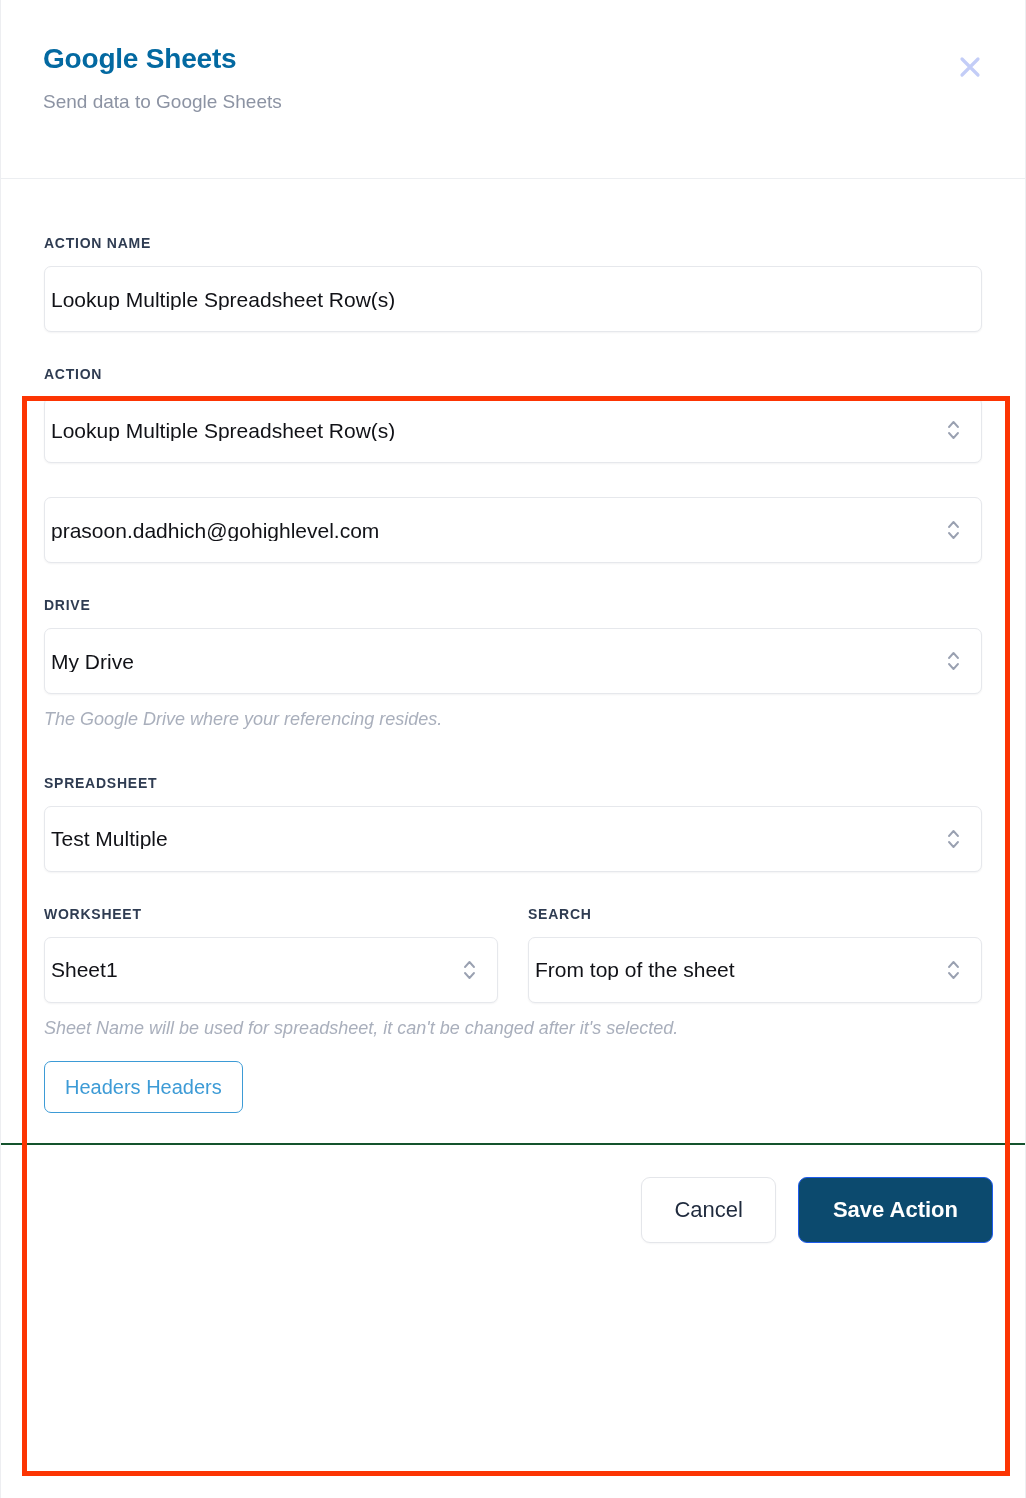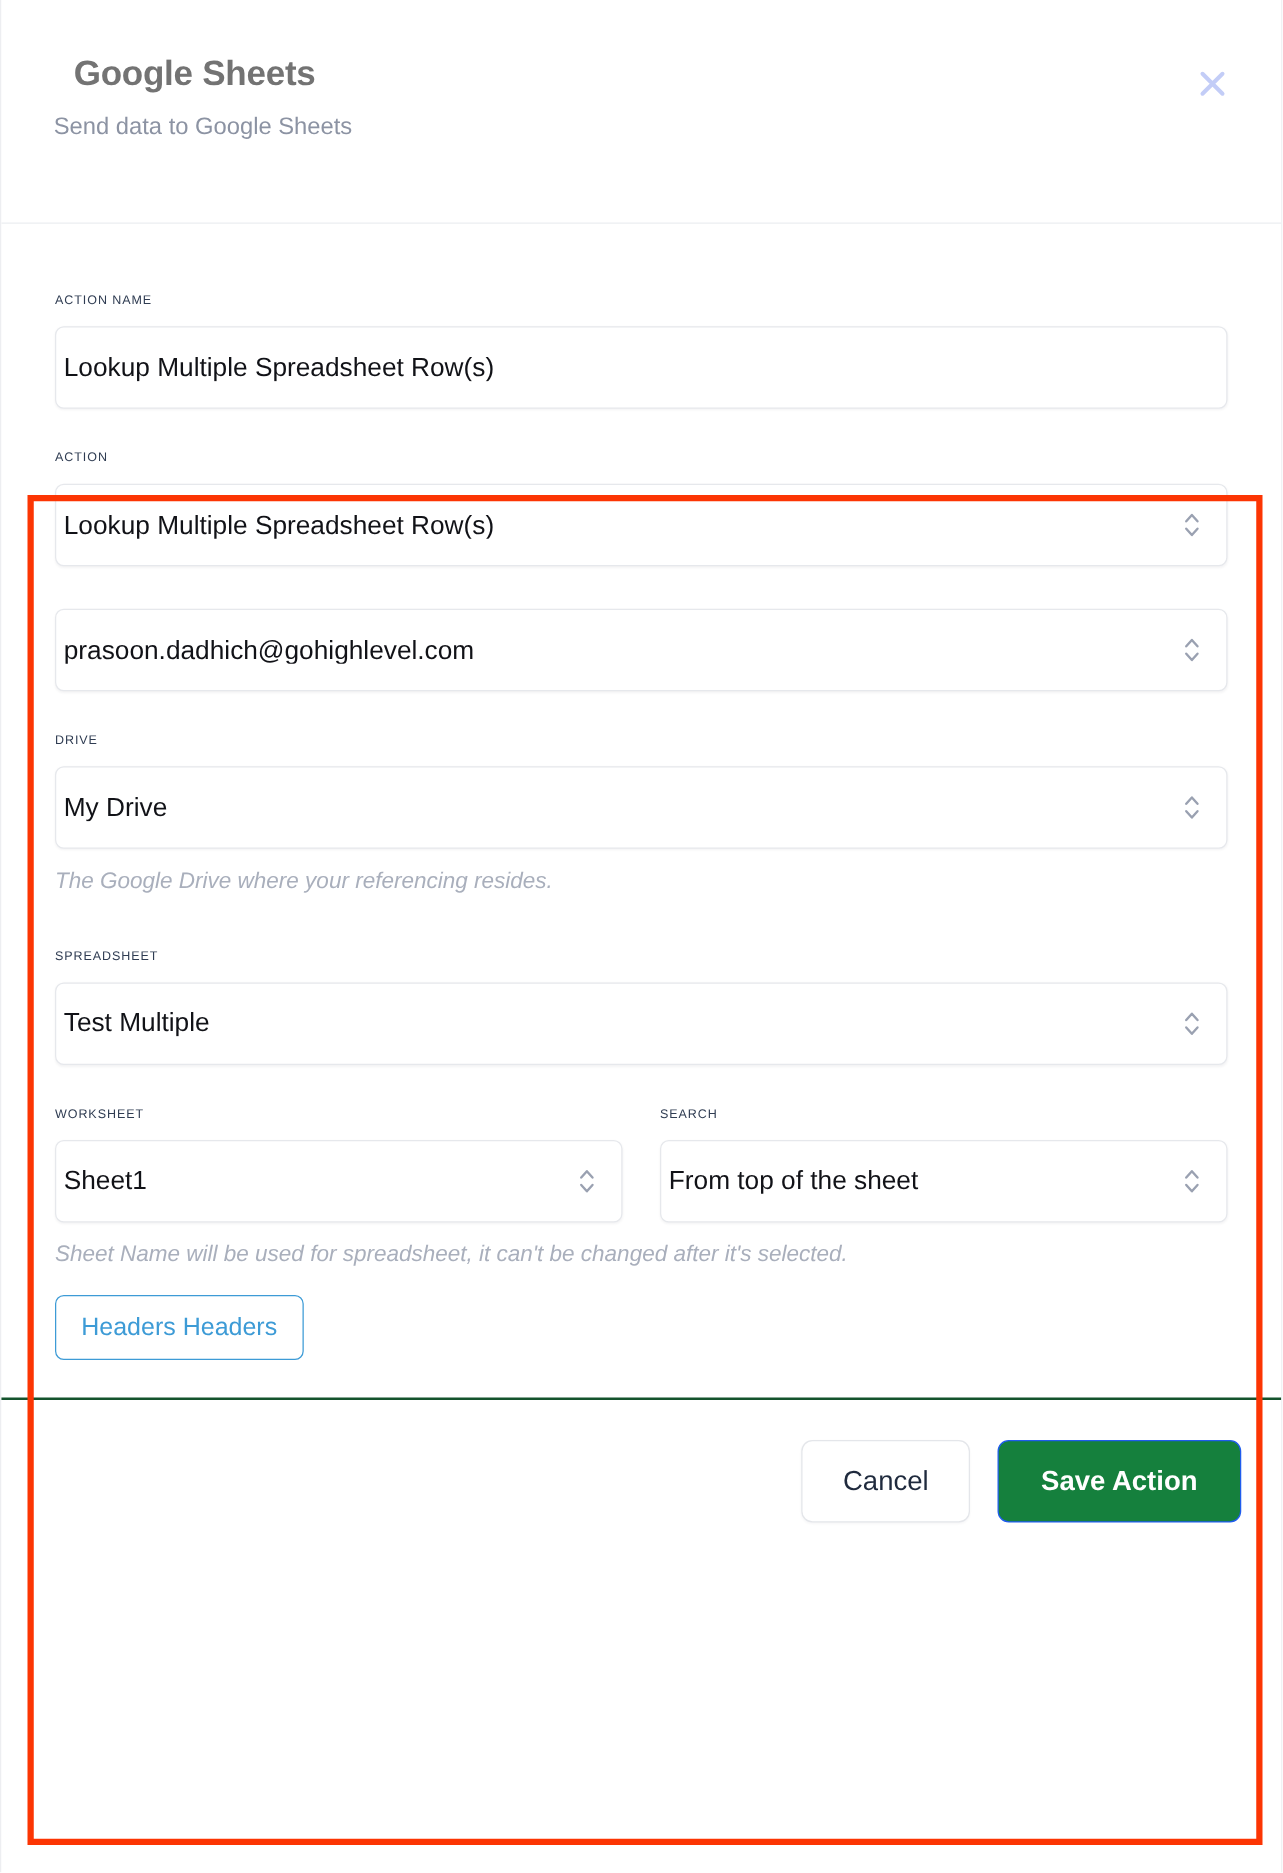--- a/index.html
+++ b/index.html
@@ -25,23 +25,23 @@
   
   .modal-header {
     position: relative;
     padding: 44px 40px 26px 42px;
     border-bottom: 1px solid #eceef1;
     height: 179px;
   }
   .modal-title {
     font-size: 28px;
     font-weight: bold;
-    color: #737373;
+    color: #0369a1;
     letter-spacing: -0.2px;
-    margin: 0 0 16px 16px;
+    margin: 0 0 16px 0;
     line-height: 1.1;
   }
   .modal-subtitle {
     font-size: 19px;
     color: #8c93a3;
     margin: 0;
     line-height: 1.2;
   }
   .close-btn {
     position: absolute;
@@ -78,22 +78,22 @@
 
   .form-area {
     padding: 38px 43px 0 43px;
   }
 
   .field-group { margin-bottom: 34px; }
   .field-group.tight { margin-bottom: 14px; }
 
   .field-label {
     display: block;
-    font-size: 10px;
-    font-weight: normal;
+    font-size: 14px;
+    font-weight: bold;
     color: #2f3c52;
     letter-spacing: 0.75px;
     margin-bottom: 15px;
     text-transform: uppercase;
   }
 
   .control {
     position: relative;
     width: 100%;
     height: 66px;
@@ -190,21 +190,21 @@
     justify-content: center;
   }
   .btn-cancel {
     background: #ffffff;
     border: 1px solid #e4e6ea;
     color: #1f2a3d;
     padding: 0 32px;
     box-shadow: 0 1px 2px rgba(17,24,39,0.04);
   }
   .btn-save {
-    background: #15803d;
+    background: #0c4a6e;
     border: 1px solid #1f5ced;
     color: #ffffff;
     font-weight: bold;
     padding: 0 34px;
   }
 </style>
 </head>
 <body>
 
 <div class="page">

